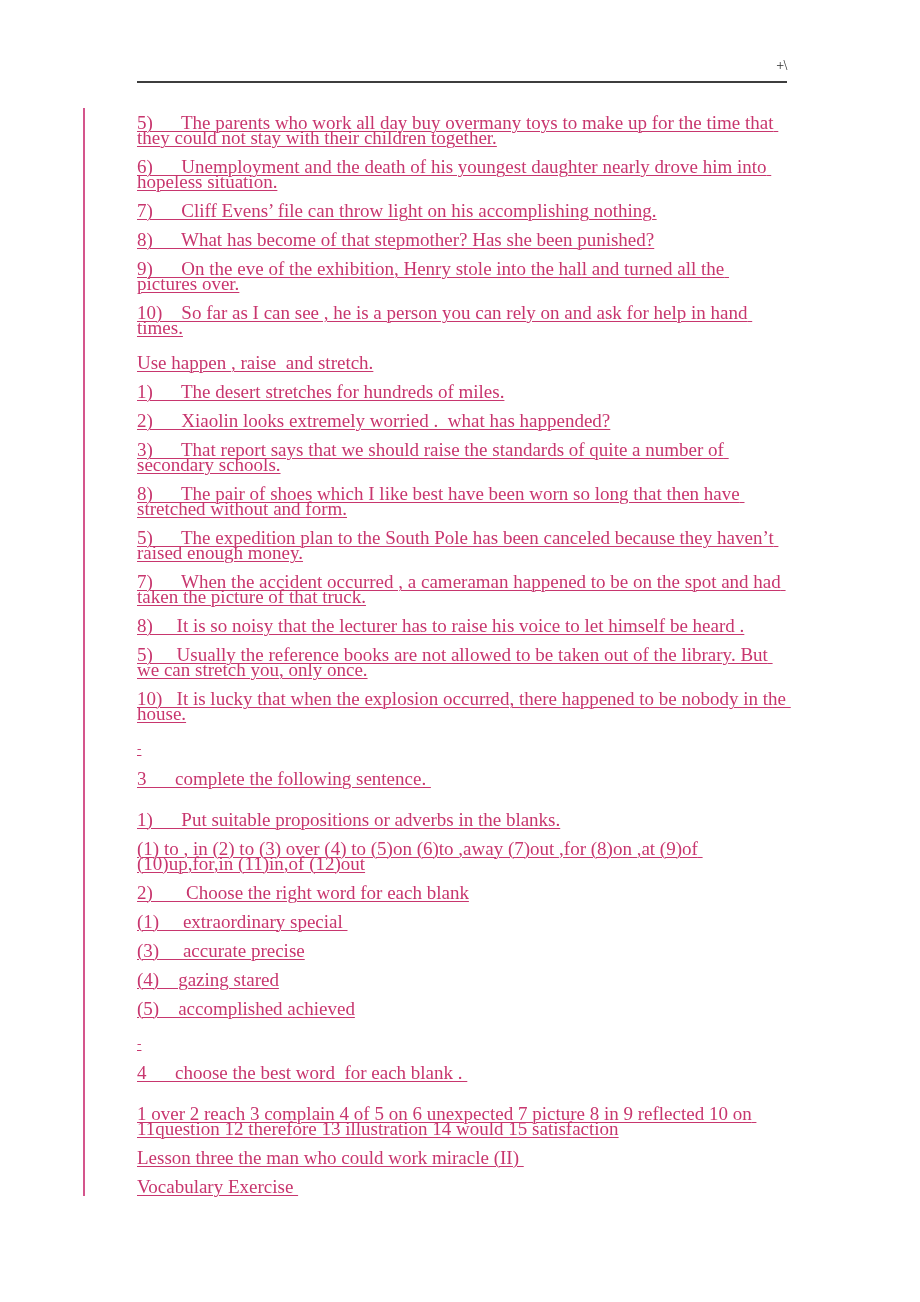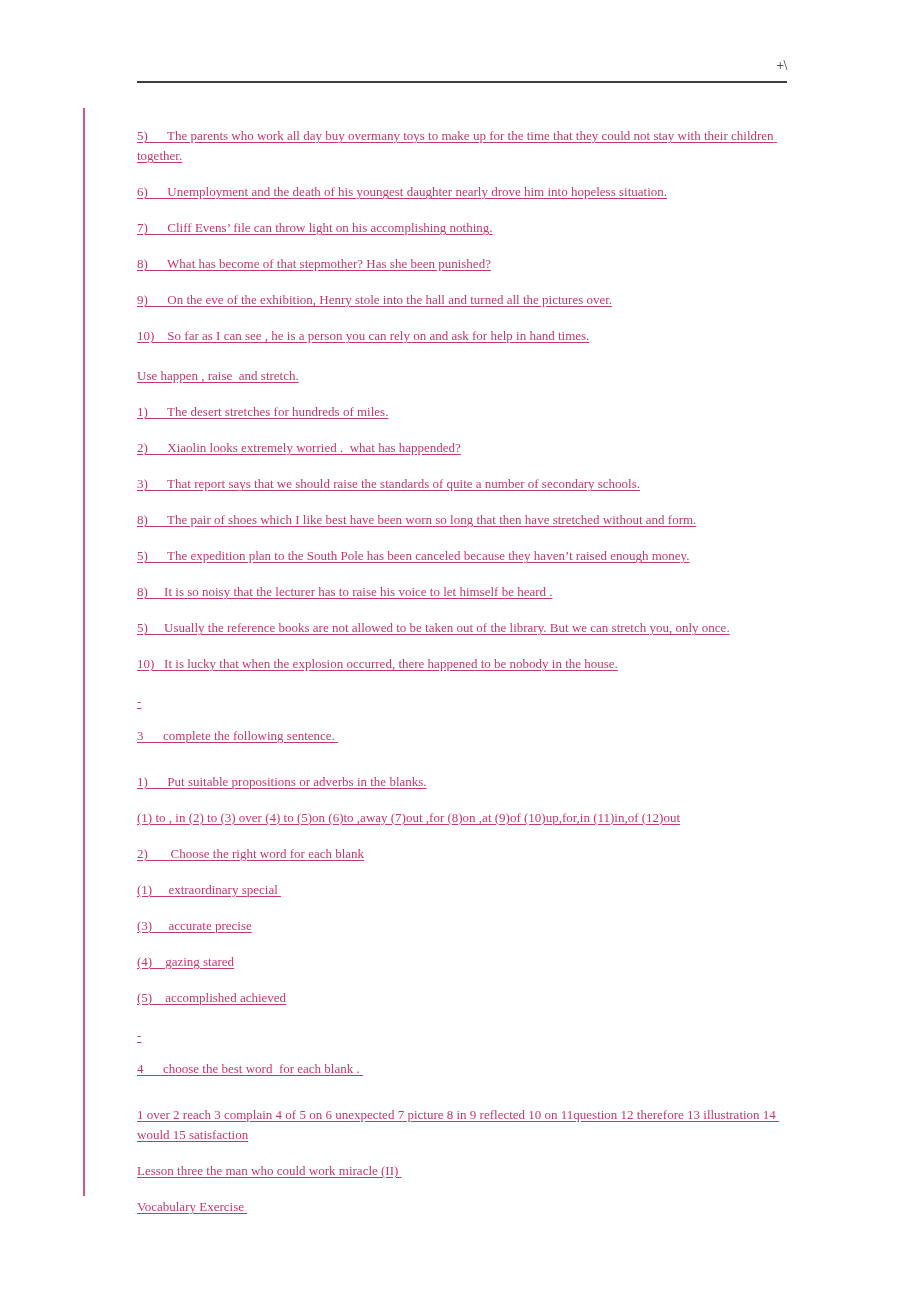--- a/index.html
+++ b/index.html
@@ -65,23 +65,23 @@
   
   .doc-body {
     position: absolute;
     left: 137px;
     top: 110px;
     width: 652px;
   }
 
   .line {
     color: #c8366e;
-    font-size: 13px;
-    line-height: 20px;
-    margin: 16px 0 14px 0;
+    font-size: 19px;
+    line-height: 15px;
+    margin: 5px 0 14px 0;
     text-decoration: underline;
     text-decoration-color: #c8366e;
     text-underline-offset: 2px;
     text-decoration-thickness: 1px;
     white-space: pre-wrap;
     word-spacing: 0px;
   }
   .blank-dash {
     color: #c8366e;
     font-size: 13.3px;
@@ -115,20 +115,21 @@
     <p class="line">8)      What has become of that stepmother? Has she been punished?</p>
     <p class="line">9)      On the eve of the exhibition, Henry stole into the hall and turned all the pictures over.</p>
     <p class="line">10)    So far as I can see , he is a person you can rely on and ask for help in hand times.</p>
 
     <p class="line section-gap">Use happen , raise  and stretch.</p>
     <p class="line">1)      The desert stretches for hundreds of miles.</p>
     <p class="line">2)      Xiaolin looks extremely worried .  what has happended?</p>
     <p class="line">3)      That report says that we should raise the standards of quite a number of secondary schools.</p>
     <p class="line">8)      The pair of shoes which I like best have been worn so long that then have stretched without and form.</p>
     <p class="line">5)      The expedition plan to the South Pole has been canceled because they haven’t raised enough money.</p>
+    <p class="line">7)      When the accident occurred , a cameraman happened to be on the spot and had taken the picture of that truck.</p>
     <p class="line">8)     It is so noisy that the lecturer has to raise his voice to let himself be heard .</p>
     <p class="line">5)     Usually the reference books are not allowed to be taken out of the library. But we can stretch you, only once.</p>
     <p class="line">10)   It is lucky that when the explosion occurred, there happened to be nobody in the house.</p>
 
     <p class="blank-dash section-gap">-</p>
 
     <p class="line">3      complete the following sentence. </p>
     <p class="line section-gap-lg">1)      Put suitable propositions or adverbs in the blanks.</p>
     <p class="line">(1) to , in (2) to (3) over (4) to (5)on (6)to ,away (7)out ,for (8)on ,at (9)of (10)up,for,in (11)in,of (12)out</p>
     <p class="line">2)       Choose the right word for each blank</p>

